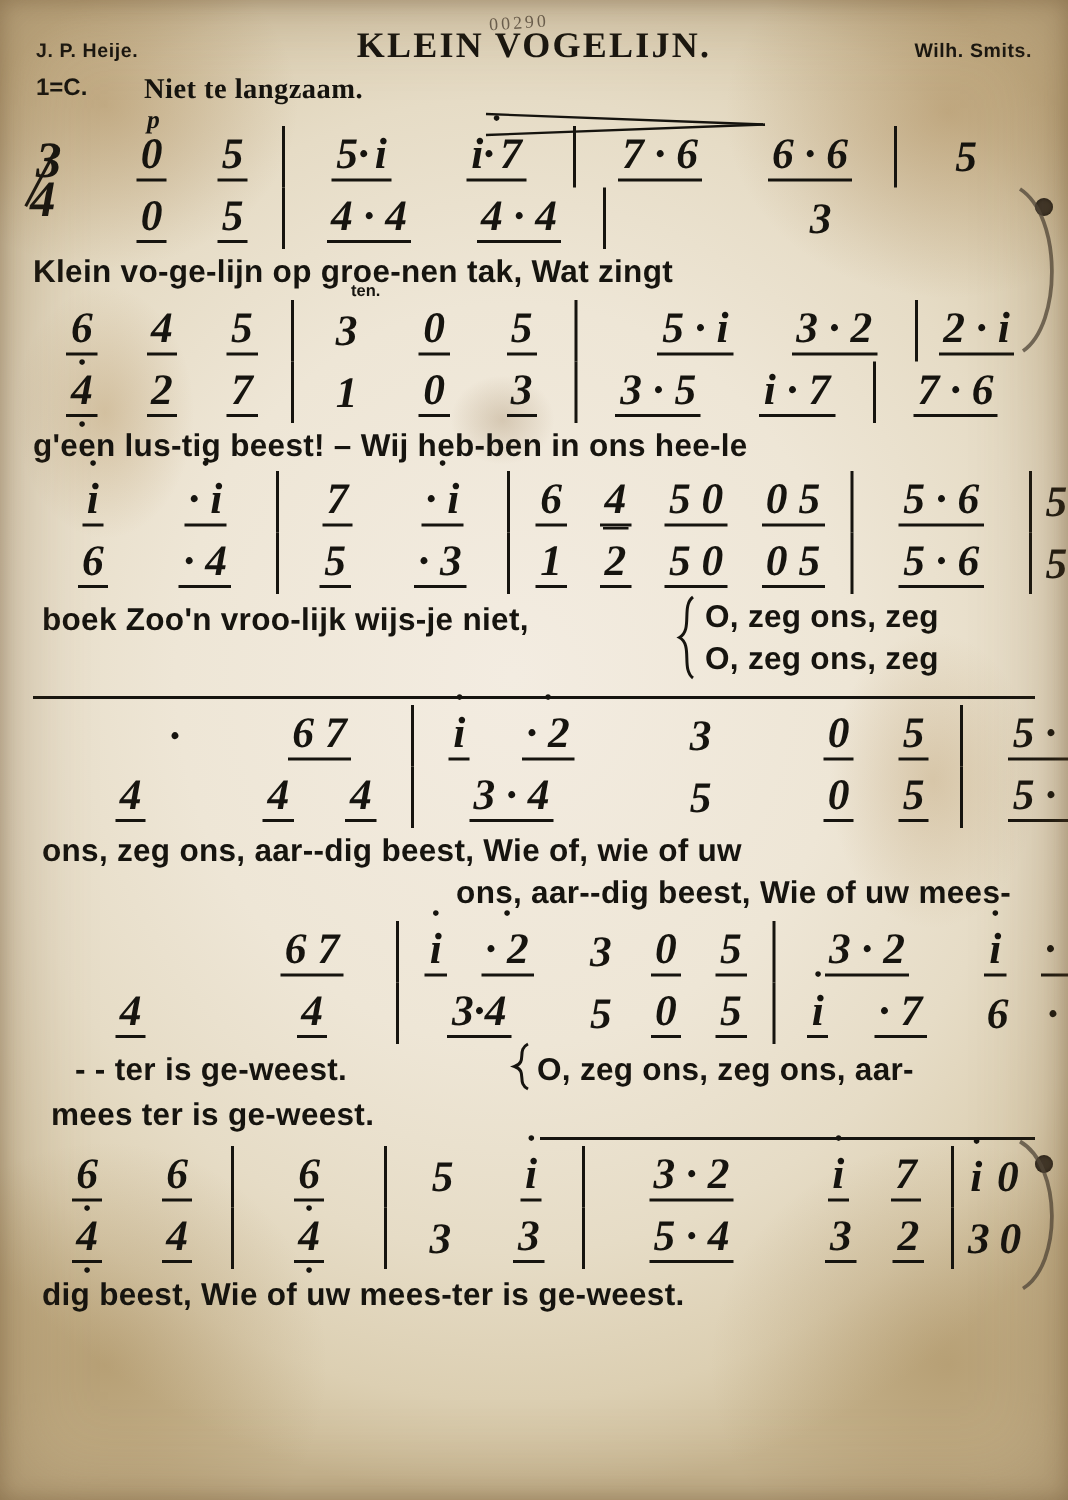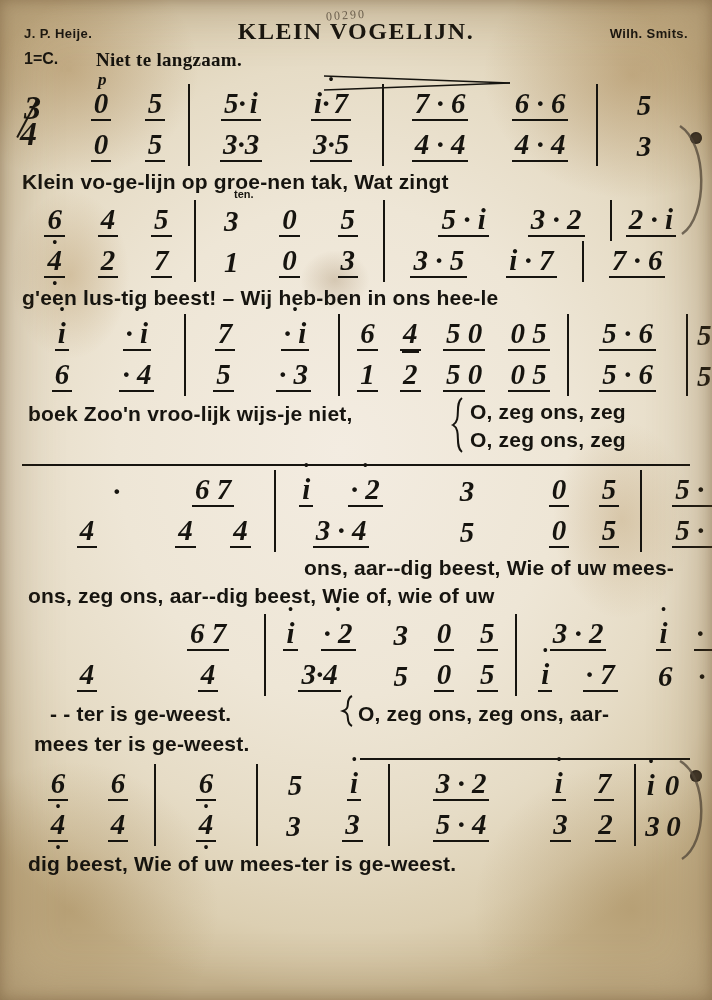--- a/index.html
+++ b/index.html
@@ -288,24 +288,20 @@
         <div class="measure">
           <span class="note">5</span>
         </div>
       </div>
 
       <div class="staff indent">
         <div class="measure nobar" style="flex:0 0 108px;">
           <span class="note u1">0</span>
           <span class="note u1">5</span>
         </div>
-        <div class="measure" style="flex:0 0 180px;">
-          <span class="note u1">3·3</span>
-          <span class="note u1">3·5</span>
-        </div>
         <div class="measure" style="flex:0 0 200px;">
           <span class="note u1">4&nbsp;·&nbsp;4</span>
           <span class="note u1">4&nbsp;·&nbsp;4</span>
         </div>
         <div class="measure">
           <span class="note">3</span>
         </div>
       </div>
 
       <div class="lyric">Klein vo-ge-lijn op groe-nen tak, Wat zingt</div>
@@ -458,22 +454,22 @@
         <div class="measure nobar" style="flex:0 0 100px;">
           <span class="note u1">0</span>
           <span class="note u1">5</span>
         </div>
         <div class="measure" style="flex:0 0 105px;">
           <span class="note u1">5&nbsp;·&nbsp;6</span>
         </div>
 
       </div>
 
+      <div class="lyric left">ons, zeg ons, aar--dig beest, Wie of, wie of uw</div>
       <div class="lyric" style="text-align:right; padding-right:16px;">ons, aar--dig beest, Wie of uw mees-</div>
-      <div class="lyric left">ons, zeg ons, aar--dig beest, Wie of, wie of uw</div>
     </div>
 
     <div class="system" style="margin-top:6px;">
       <div class="staff">
         <div class="measure nobar" style="flex:0 0 118px;">
           <span class="note">&nbsp;</span>
         </div>
         <div class="measure nobar" style="flex:0 0 100px;">
           <span class="note u1">6 7</span>
         </div>

